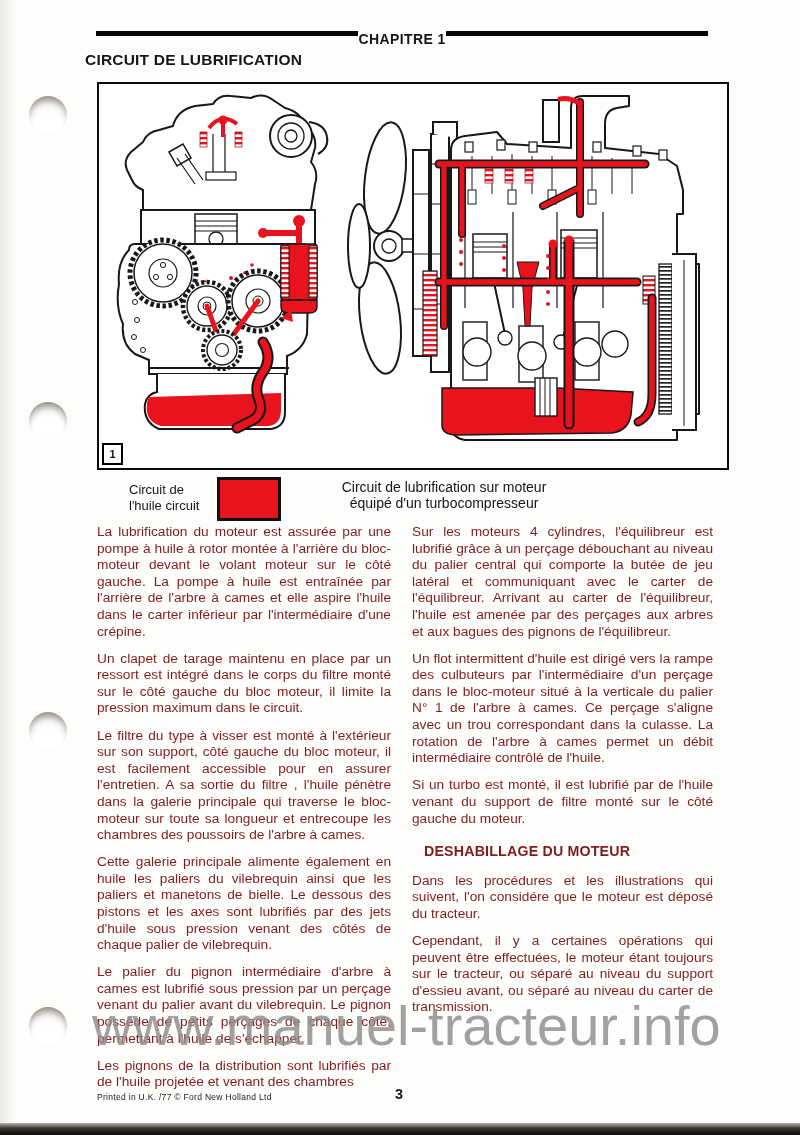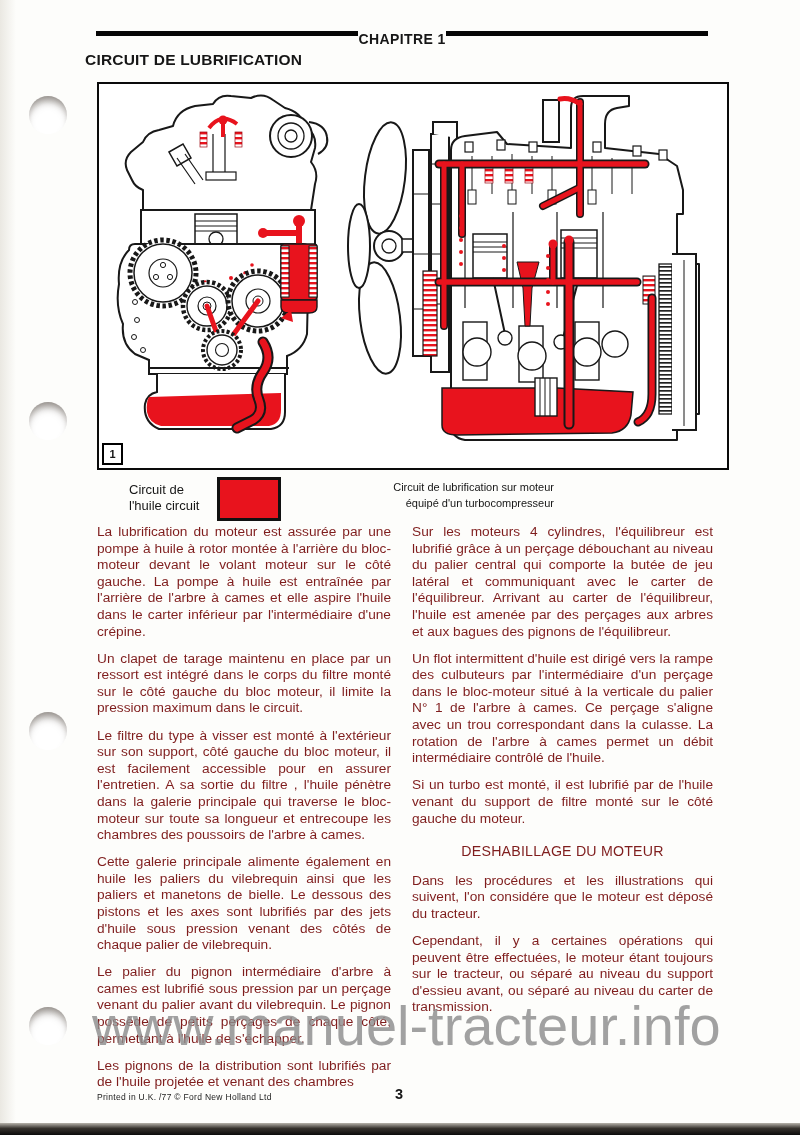--- a/index.html
+++ b/index.html
@@ -36,29 +36,29 @@
     border:2px solid #0a0a0a;background:#fff;}
   .figure-frame svg{position:absolute;}
   .fig-number{position:absolute;left:3px;bottom:3px;width:17px;height:18px;
     border:2px solid #000;display:flex;align-items:center;justify-content:center;
     font-size:11px;font-weight:bold;background:#fff;}
 
   .legend{position:absolute;left:97px;top:477px;width:616px;height:48px;font-size:13px;margin-left:32px;}
   .legend-left{position:absolute;left:0;top:5px;line-height:16px;}
   .legend-swatch{position:absolute;left:88px;top:0;width:64px;height:44px;
     background:var(--oil-red);border:3px solid #111;box-sizing:border-box;}
-  .legend-right{position:absolute;left:205px;top:2px;width:220px;text-align:right;
-    font-size:11px;line-height:16px;}
+  .legend-right{position:absolute;left:205px;top:2px;width:220px;text-align:center;
+    font-size:14px;line-height:16px;}
 
   .col{position:absolute;top:524px;font-size:13.7px;line-height:16.6px;
     text-align:justify;color:#7f1d1d;}
   .col-left{left:97px;width:294px;}
   .col-right{left:412px;width:301px;}
   .col p{margin:0 0 10.5px;}
-  .subsection{font-size:14.2px;font-weight:normal;margin:16px 0 13px;letter-spacing:.2px;text-align:center;}
+  .subsection{font-size:14.2px;font-weight:bold;margin:16px 12px 13px;letter-spacing:.2px;text-align:left;}
 
   .imprint{position:absolute;left:97px;top:1092px;font-size:8.5px;letter-spacing:.3px;color:#222;z-index:2;}
   .page-number{position:absolute;left:395px;top:1086px;font-size:14.5px;font-weight:bold;z-index:6;}
   .watermark{position:absolute;left:92px;top:993px;font-size:56px;color:#8e8e8e;opacity:.82;
     white-space:nowrap;z-index:5;letter-spacing:0;}
 </style>
 </head>
 <body>
 
 <div class="scan-page">

